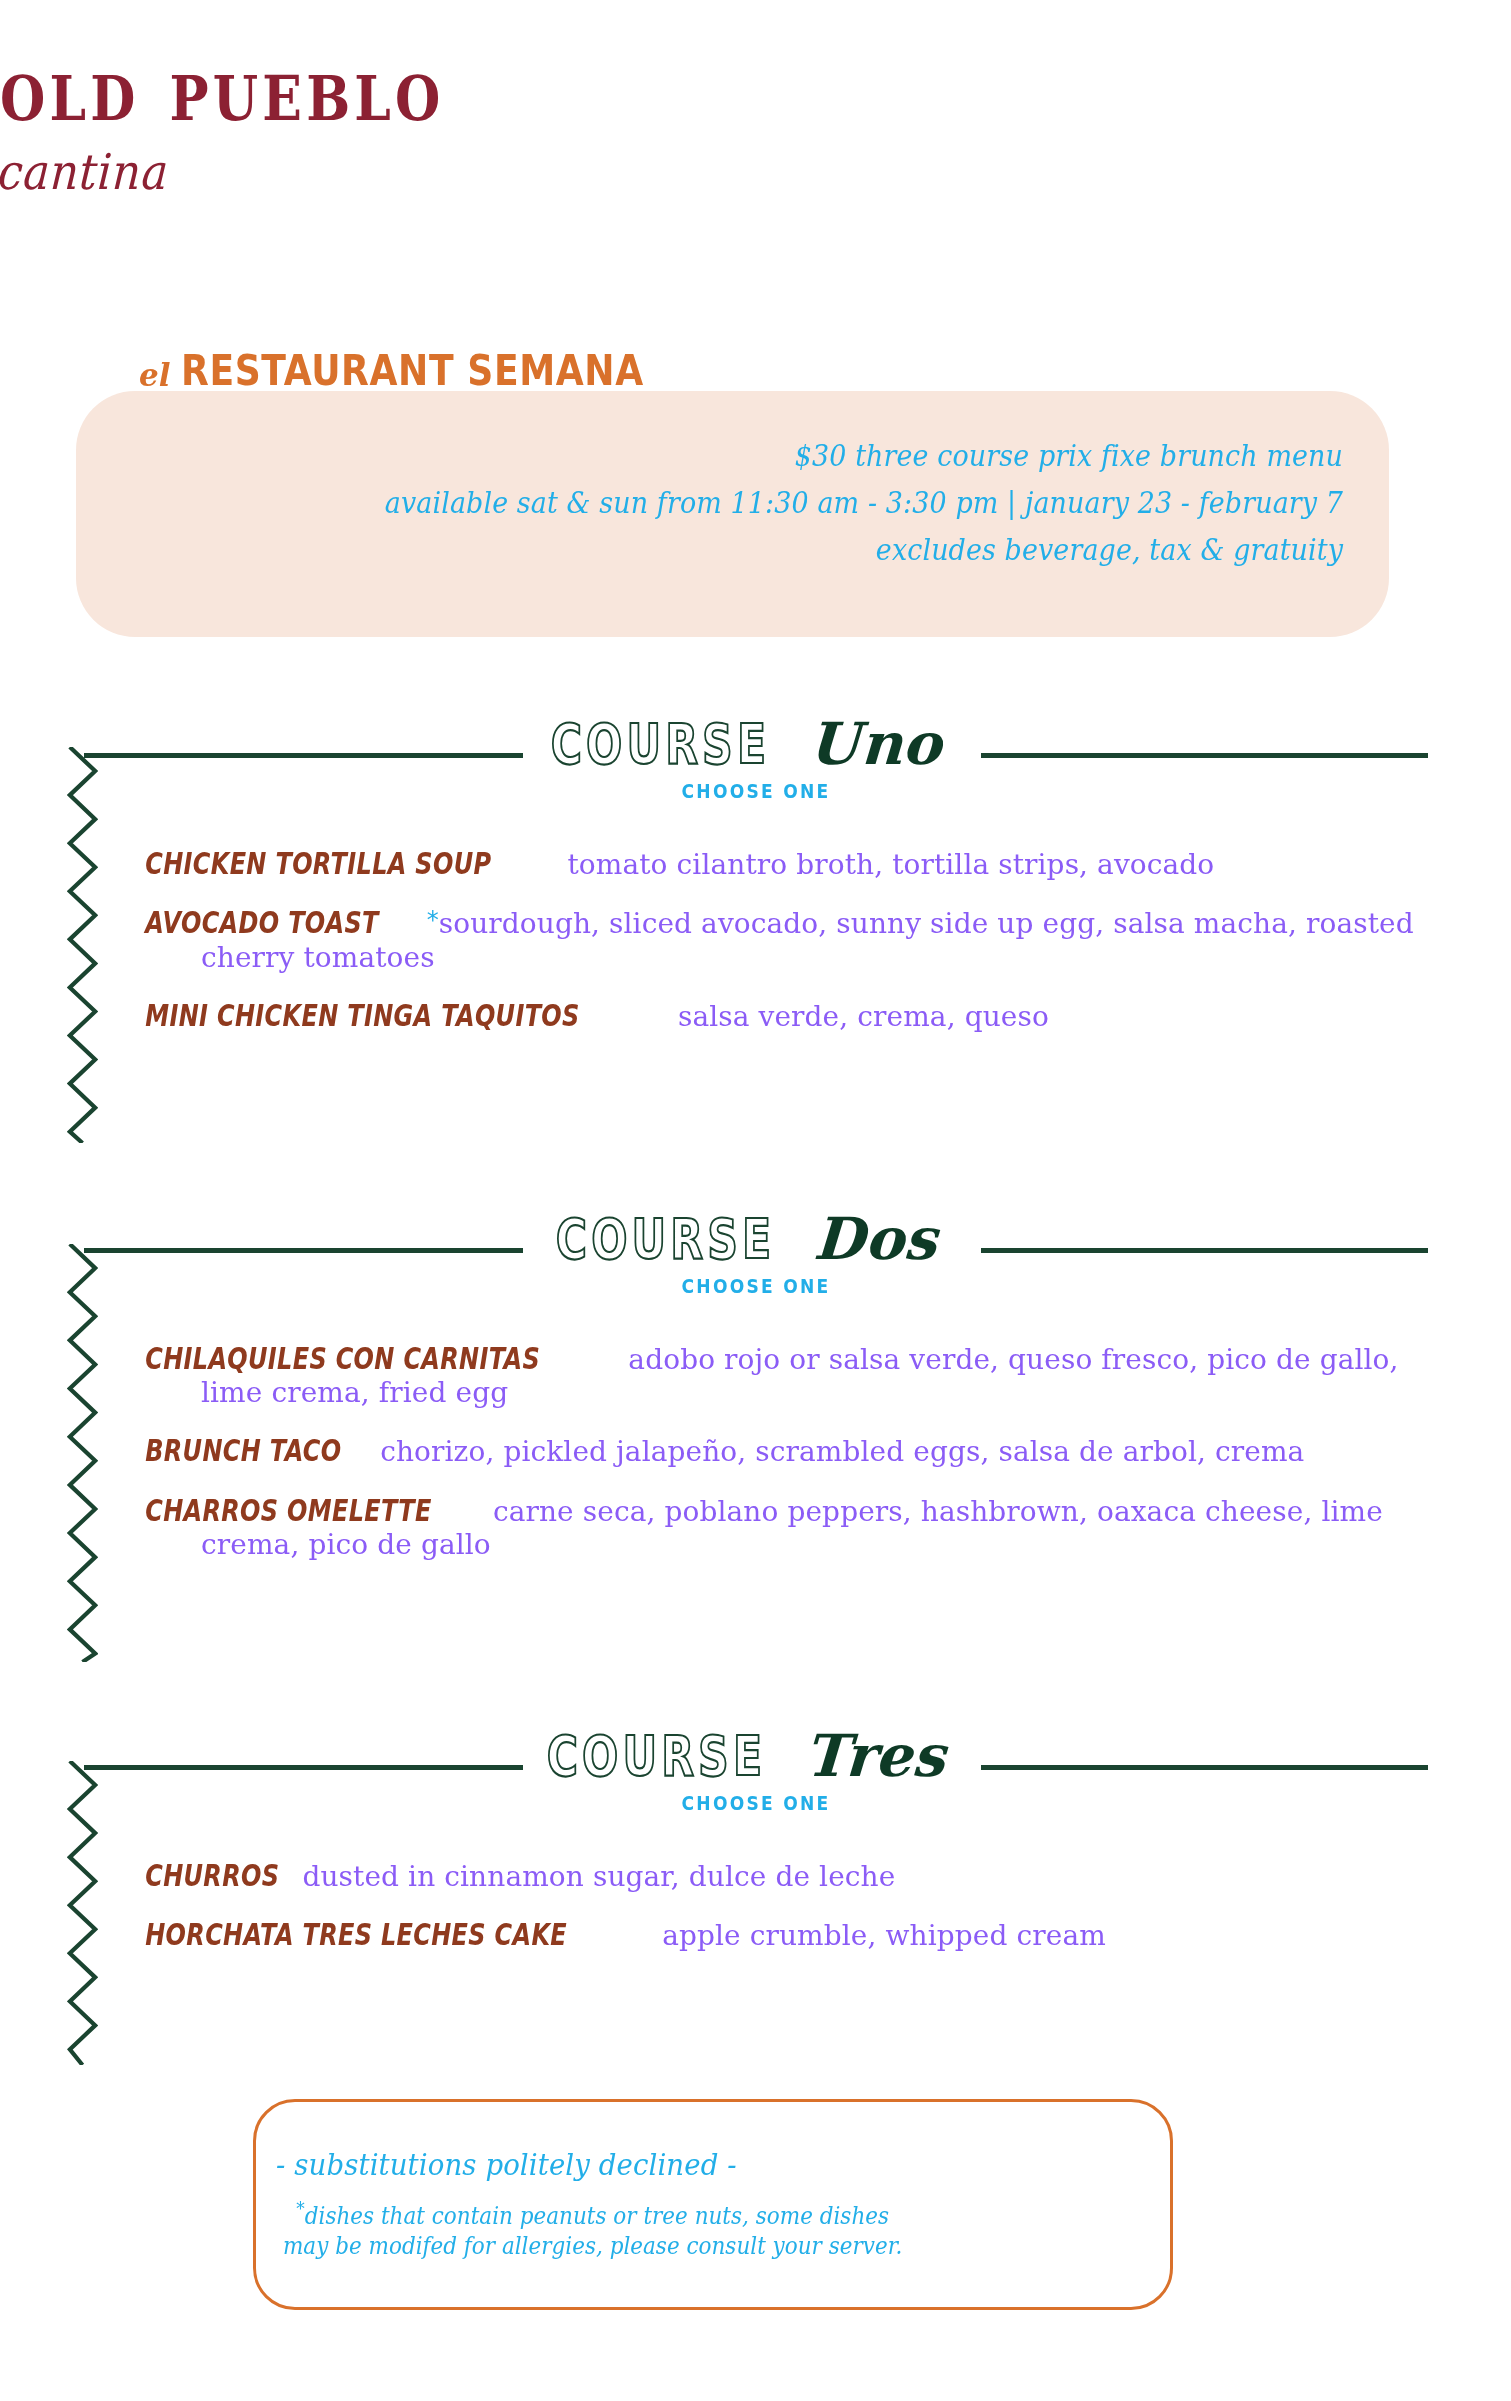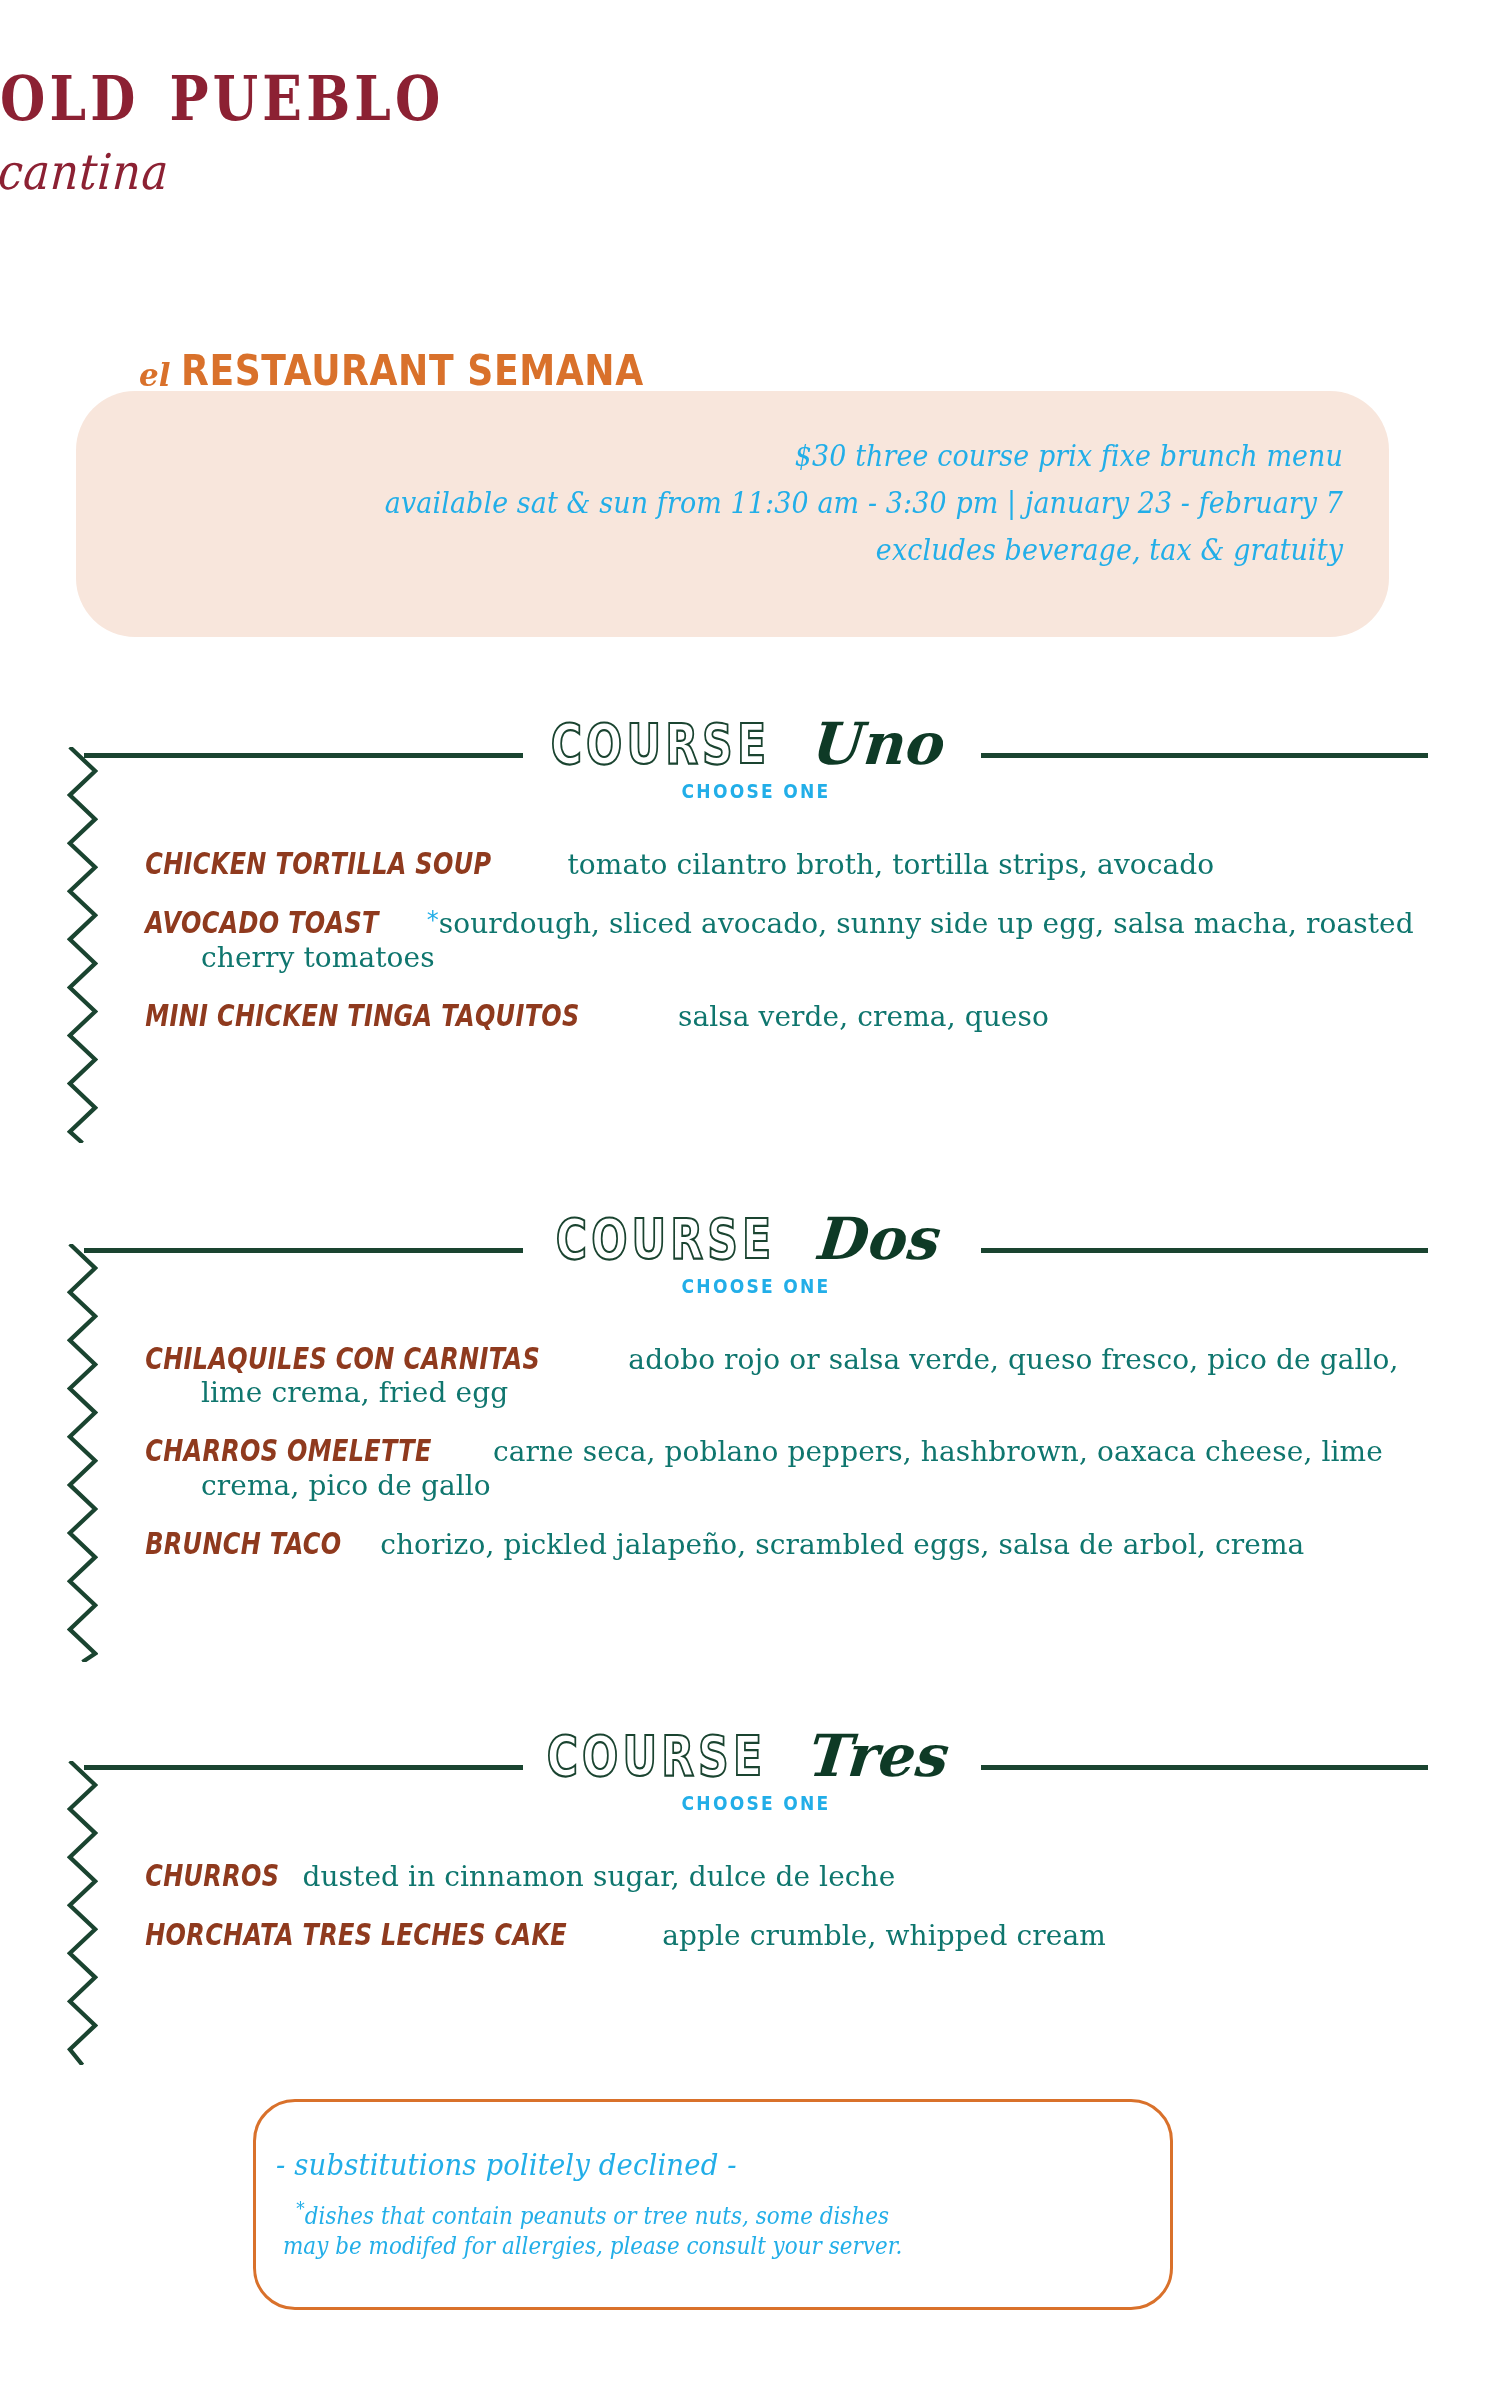--- a/index.html
+++ b/index.html
@@ -205,21 +205,21 @@
   }
   .dish-star {
     color:#22AEE8;
     font-size:24px;
     vertical-align:super;
     font-family:"DejaVu Sans", sans-serif;
   }
   .dish-desc {
     font-family:"DejaVu Serif", serif;
     font-size:28px;
-    color:#0f766e;
+    color:#8b5cf6;
     letter-spacing:0.1px;
     display:inline;
     transform:scaleX(0.9);
   }
 
   
   .note-box {
     position:absolute;
     left:253px; top:2099px;
     width:920px; height:211px;
@@ -317,26 +317,26 @@
   <div class="choose-one">CHOOSE ONE</div>
 </div>
 <div class="dishes dishes-2">
   <div class="dish">
       <p>
     <span class="dish-name">CHILAQUILES CON CARNITAS</span><span class="dish-star"></span><span class="dish-desc">adobo rojo or salsa verde, queso fresco, pico de gallo, lime crema, fried egg</span>
   </p>
     </div>
   <div class="dish">
       <p>
+    <span class="dish-name">BRUNCH TACO</span><span class="dish-star"></span><span class="dish-desc">chorizo, pickled jalapeño, scrambled eggs, salsa de arbol, crema</span>
+  </p>
+    </div>
+  <div class="dish">
+      <p>
     <span class="dish-name">CHARROS OMELETTE</span><span class="dish-star"></span><span class="dish-desc">carne seca, poblano peppers, hashbrown, oaxaca cheese, lime crema, pico de gallo</span>
-  </p>
-    </div>
-  <div class="dish">
-      <p>
-    <span class="dish-name">BRUNCH TACO</span><span class="dish-star"></span><span class="dish-desc">chorizo, pickled jalapeño, scrambled eggs, salsa de arbol, crema</span>
   </p>
     </div>
 </div>
 
 <div class="course course-3">
   <div class="rule-row">
     <div class="rule-line rule-left"></div>
     <div class="rule-line rule-right"></div>
     <div class="course-head">
       <span class="course-word">COURSE</span><span class="course-num">Tres</span>

